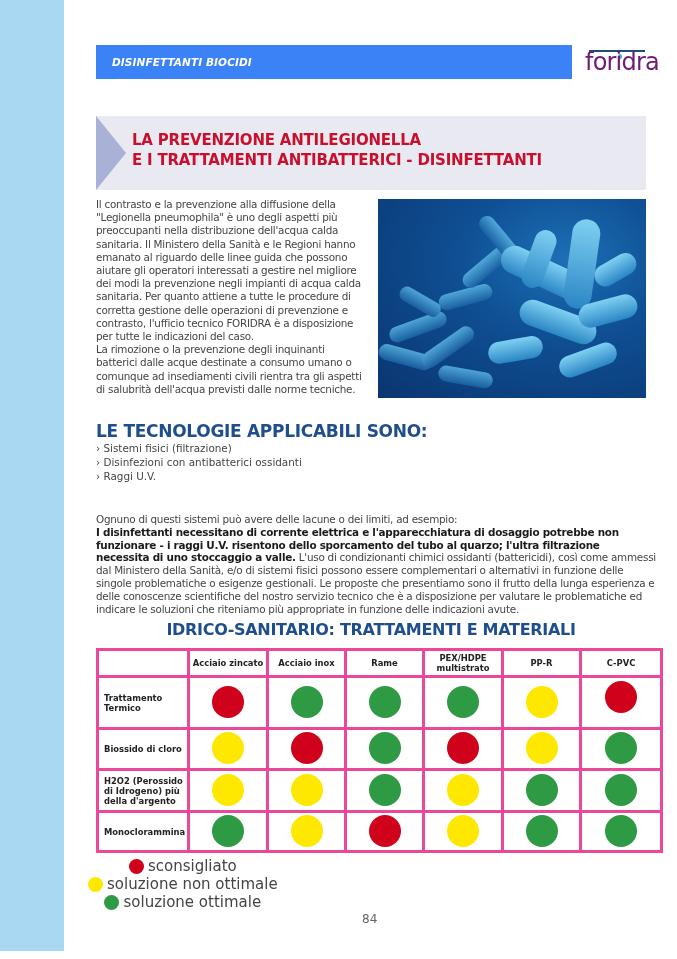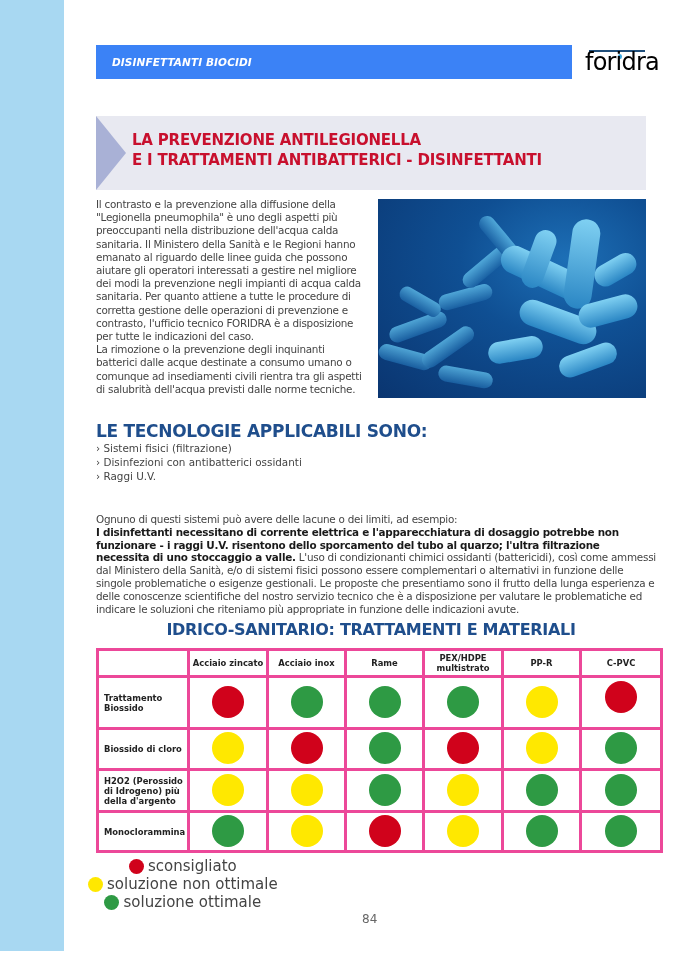--- a/index.html
+++ b/index.html
@@ -2,21 +2,21 @@
 <html><head>
 <meta charset="utf-8">
 <style>
   html, body { margin:0; padding:0; }
   body { width:677px; height:959px; background:#ffffff; position:relative; overflow:hidden;
          font-family:"DejaVu Sans", "Liberation Sans", sans-serif; color:#3a3a3a; }
   .sidebar { position:absolute; left:0; top:0; width:64px; height:951px; background:#a8d8f2; }
   .header-bar { position:absolute; left:96px; top:45px; width:476px; height:34px; background:#3b82f6;font-style:italic; }
   .header-bar span { position:absolute; left:16px; top:11px; font-size:10.5px; font-weight:bold; color:#fff; letter-spacing:0.1px; }
   .logo { position:absolute; left:585px; top:48px; width:64px; height:32px; }
-  .logo-text { position:absolute; left:0; top:0; font-size:24px; color:#000000; font-family:"DejaVu Sans", sans-serif; letter-spacing:-0.8px; }
+  .logo-text { position:absolute; left:0; top:0; font-size:24px; color:#701a75; font-family:"DejaVu Sans", sans-serif; letter-spacing:-0.8px; }
   .logo-line { position:absolute; left:4px; top:2px; width:56px; height:1.5px; background:#1f4e7a; }
   .logo-drop { position:absolute; left:33px; top:6px; width:4px; height:5px; background:#3ba7e0; border-radius:50% 50% 50% 50%; }
 
   .title-box { position:absolute; left:96px; top:116px; width:550px; height:74px; background:#e8e9f1; }
   .title-arrow { position:absolute; left:96px; top:116px; width:0; height:0;
                  border-top:37px solid transparent; border-bottom:37px solid transparent; border-left:30px solid #a9b1d6; }
   .title-line { position:absolute; left:132px; font-size:15px; font-weight:bold; color:#c8102e; white-space:nowrap; letter-spacing:-0.2px; }
 
   .intro { position:absolute; left:96px; top:198px; width:272px; font-size:10.4px; line-height:13.2px; color:#444; letter-spacing:-0.25px; }
   .photo { position:absolute; left:378px; top:199px; width:268px; height:199px; overflow:hidden;
@@ -117,21 +117,21 @@
       <tr style="height:27px;">
     <td style="width:88px;"></td>
     <td class="hd" style="width:76px;">Acciaio zincato</td>
     <td class="hd" style="width:75px;">Acciaio inox</td>
     <td class="hd" style="width:75px;">Rame</td>
     <td class="hd" style="width:76px;">PEX/HDPE multistrato</td>
     <td class="hd" style="width:75px;">PP-R</td>
     <td class="hd" style="width:78px;">C-PVC</td>
   </tr>
   <tr style="height:52px;">
-    <td class="rowlab">Trattamento Biossido</td>
+    <td class="rowlab">Trattamento Termico</td>
     <td><span class="dot" style="background: rgb(208, 2, 27);"></span></td>
     <td><span class="dot" style="background: rgb(46, 154, 68);"></span></td>
     <td><span class="dot" style="background: rgb(46, 154, 68);"></span></td>
     <td><span class="dot" style="background: rgb(46, 154, 68);"></span></td>
     <td><span class="dot" style="background: rgb(255, 232, 0);"></span></td>
     <td><span class="dot" style="margin-top: -10px; background: rgb(208, 2, 27);"></span></td>
   </tr>
   <tr style="height:41px;">
     <td class="rowlab">Biossido di cloro</td>
     <td><span class="dot" style="background: rgb(255, 232, 0);"></span></td>

